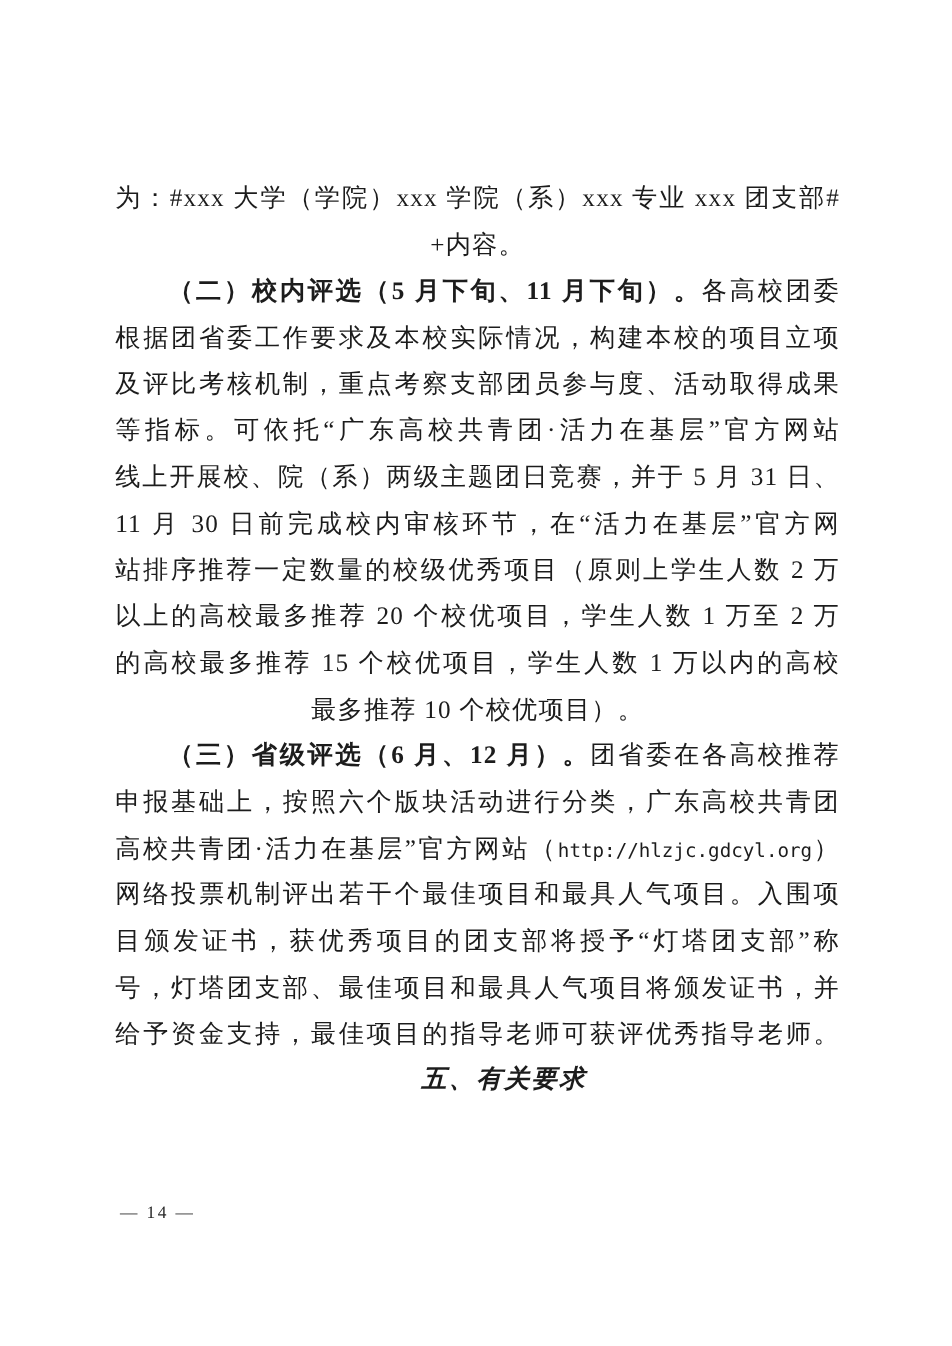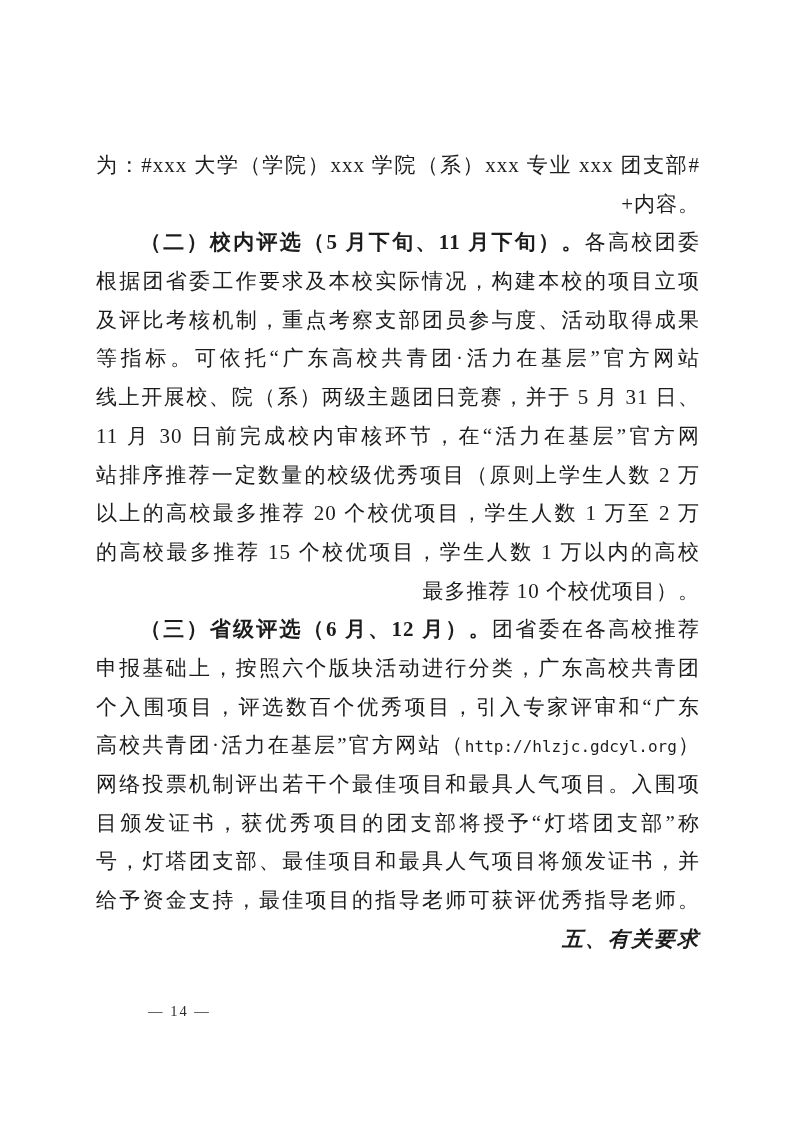--- a/index.html
+++ b/index.html
@@ -30,21 +30,21 @@
     letter-spacing: 1px;
     white-space: normal;
     overflow: visible;
   }
   
   .j {
     text-align: justify;
     text-align-last: justify;
     text-justify: inter-character;
   }
-  .left { text-align: right; }
+  .left { text-align: center; }
   .indent { text-indent: 44px; }
   
   .h-kai { font-weight: bold; }
   
   .h-hei {
     font-family: "Liberation Sans", sans-serif;
     font-weight: bold;
     letter-spacing: 2px;
     font-style: italic;
   }
@@ -54,21 +54,20 @@
     letter-spacing: 0;
   }
   .footer {
     position: absolute;
     left: 100px;
     top: 1003px;
     font-size: 14.5px;
     letter-spacing: 2px;
     color: #2a2a2a;
     font-family: "Liberation Serif", serif;
-    margin-left: 48px;
   }
 </style>
 </head>
 <body>
 
 <div class="page">
 
   <div class="body-text">
 
     <div class="para">
@@ -85,21 +84,20 @@
       <div class="line j">11 月 30 日前完成校内审核环节，在“活力在基层”官方网</div>
       <div class="line j">站排序推荐一定数量的校级优秀项目（原则上学生人数 2 万</div>
       <div class="line j">以上的高校最多推荐 20 个校优项目，学生人数 1 万至 2 万</div>
       <div class="line j">的高校最多推荐 15 个校优项目，学生人数 1 万以内的高校</div>
       <div class="line left">最多推荐 10 个校优项目）。</div>
     </div>
 
     <div class="para">
       <div class="line j indent"><span class="h-kai">（三）省级评选（6 月、12 月）。</span><span>团省委在各高校推荐</span></div>
       <div class="line j">申报基础上，按照六个版块活动进行分类，广东高校共青团</div>
-      <div class="line j">个入围项目，评选数百个优秀项目，引入专家评审和“广东</div>
       <div class="line j"><span>高校共青团·活力在基层”官方网站（</span><span class="url">http://hlzjc.gdcyl.org</span><span>）</span></div>
       <div class="line j">网络投票机制评出若干个最佳项目和最具人气项目。入围项</div>
       <div class="line j">目颁发证书，获优秀项目的团支部将授予“灯塔团支部”称</div>
       <div class="line j">号，灯塔团支部、最佳项目和最具人气项目将颁发证书，并</div>
       <div class="line j">给予资金支持，最佳项目的指导老师可获评优秀指导老师。</div>
     </div>
 
     <div class="para">
       <div class="line left indent h-hei">五、有关要求</div>
     </div>

